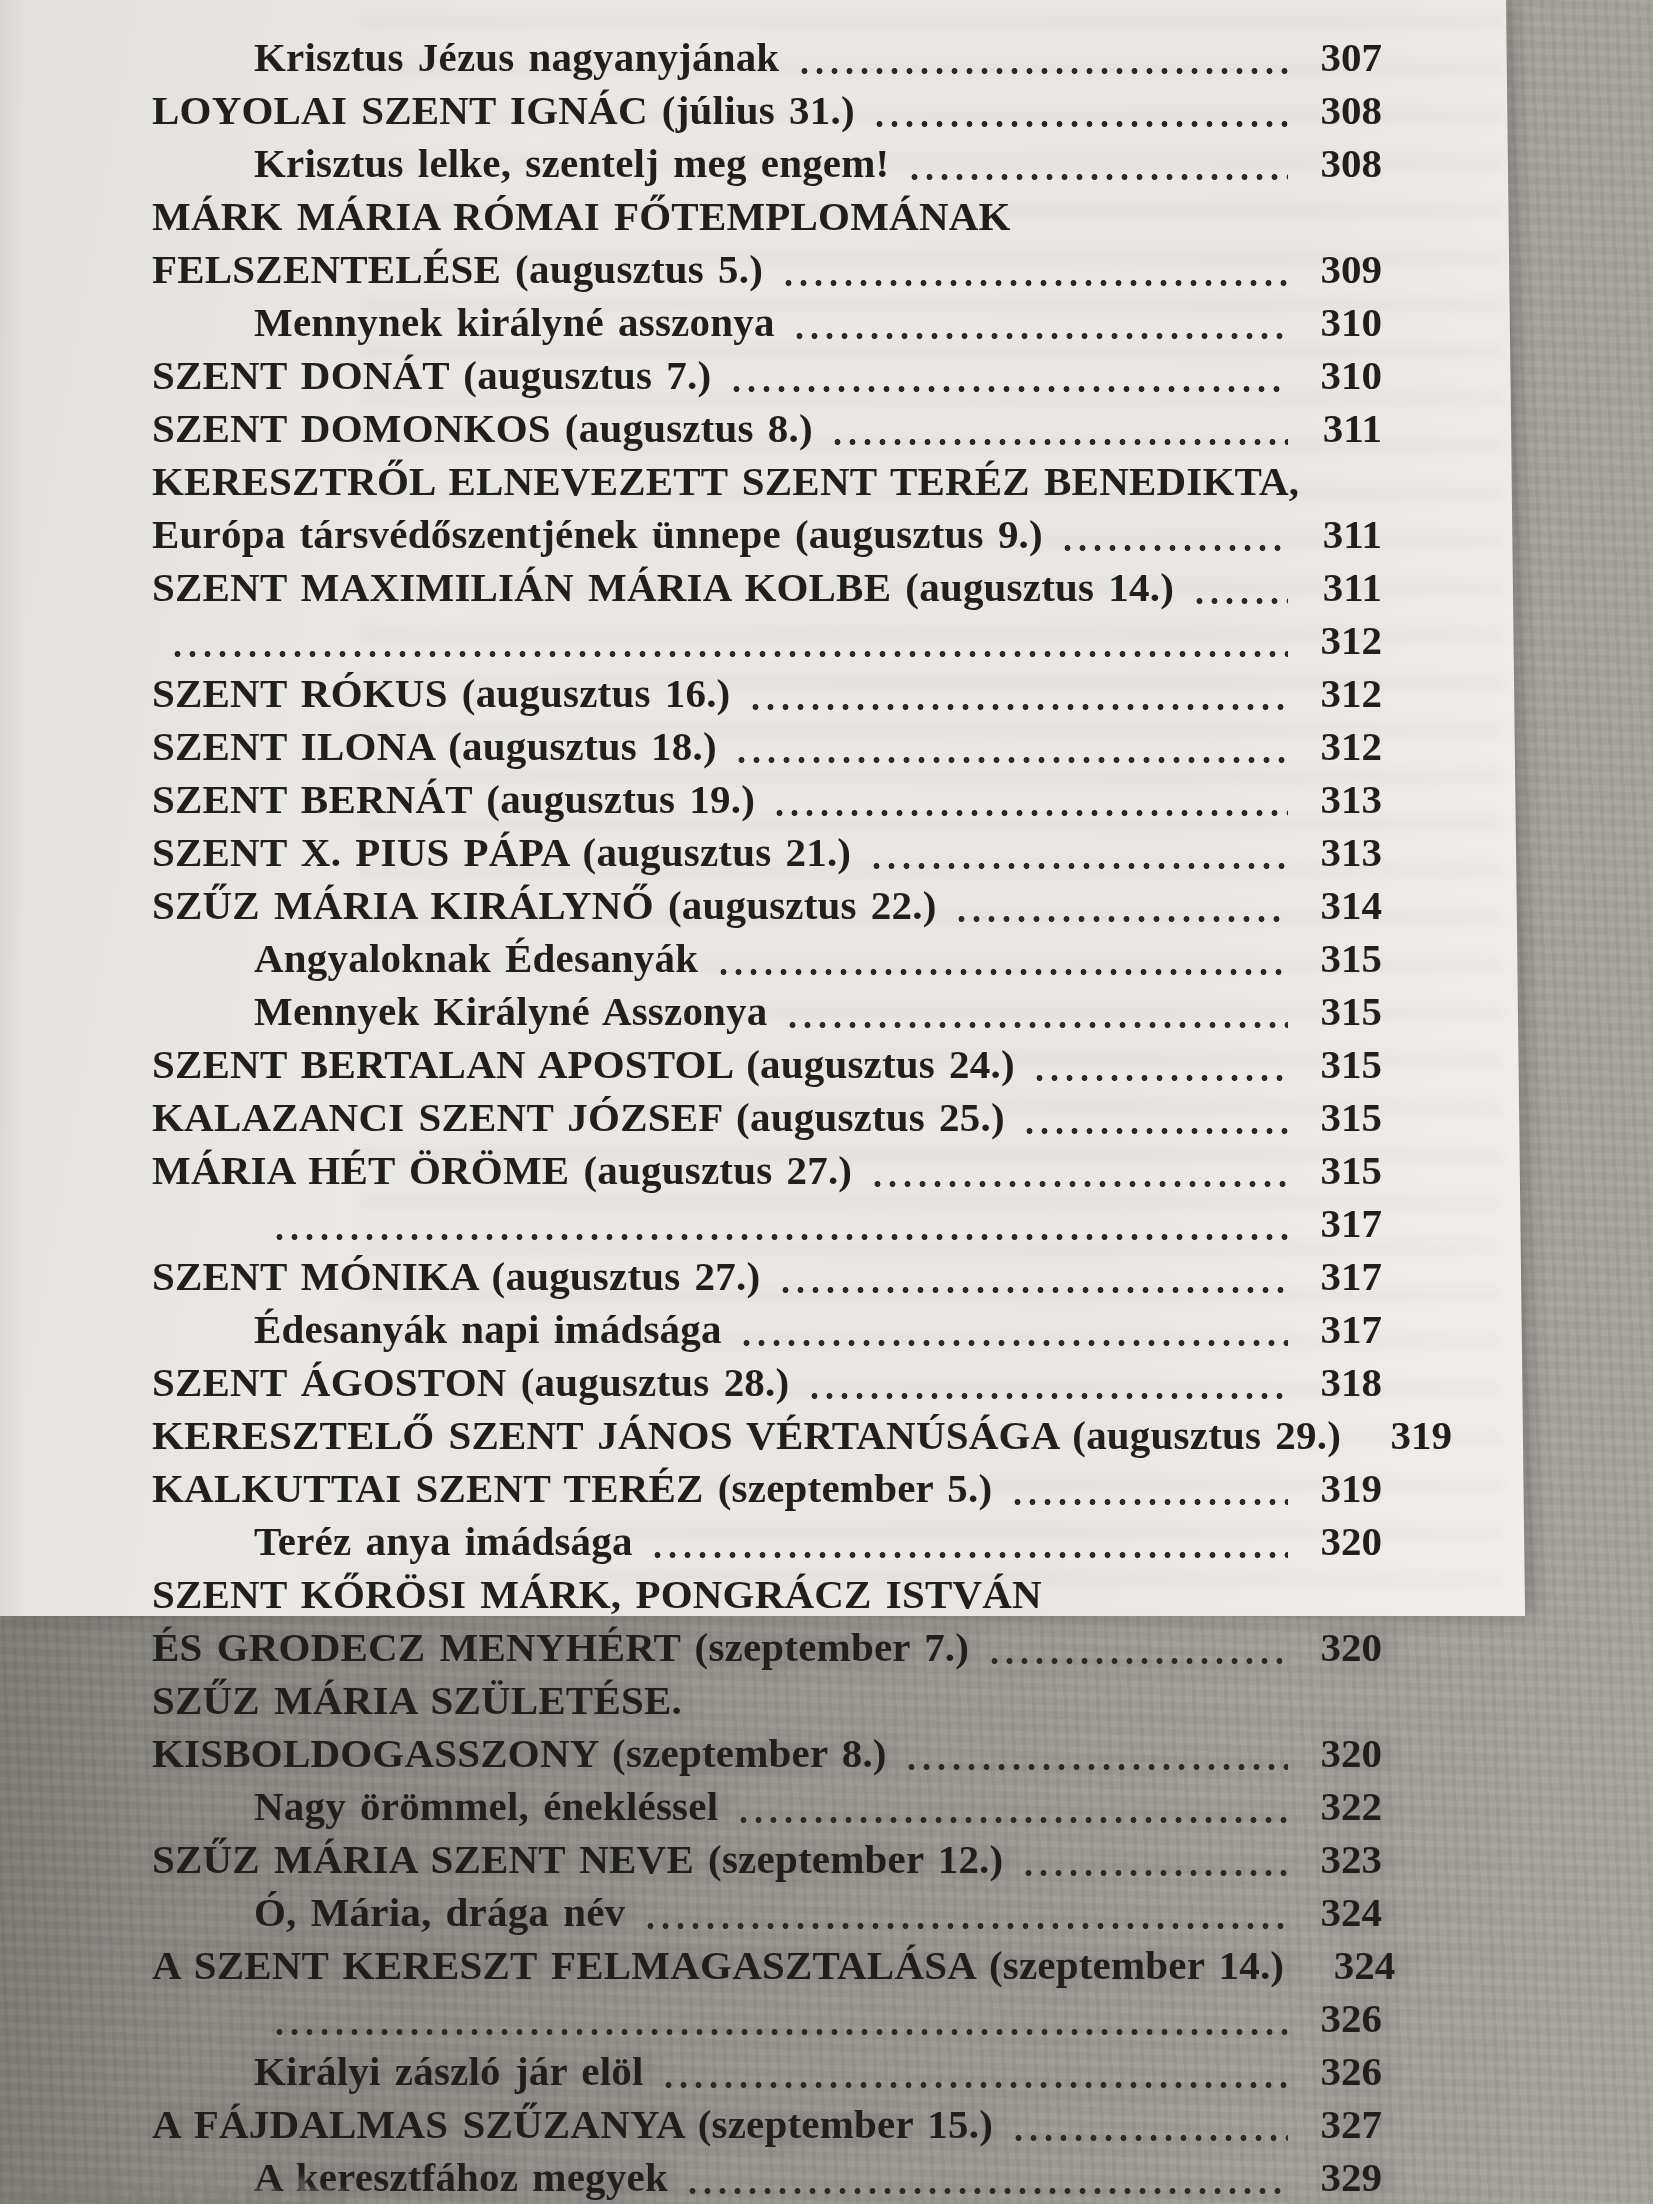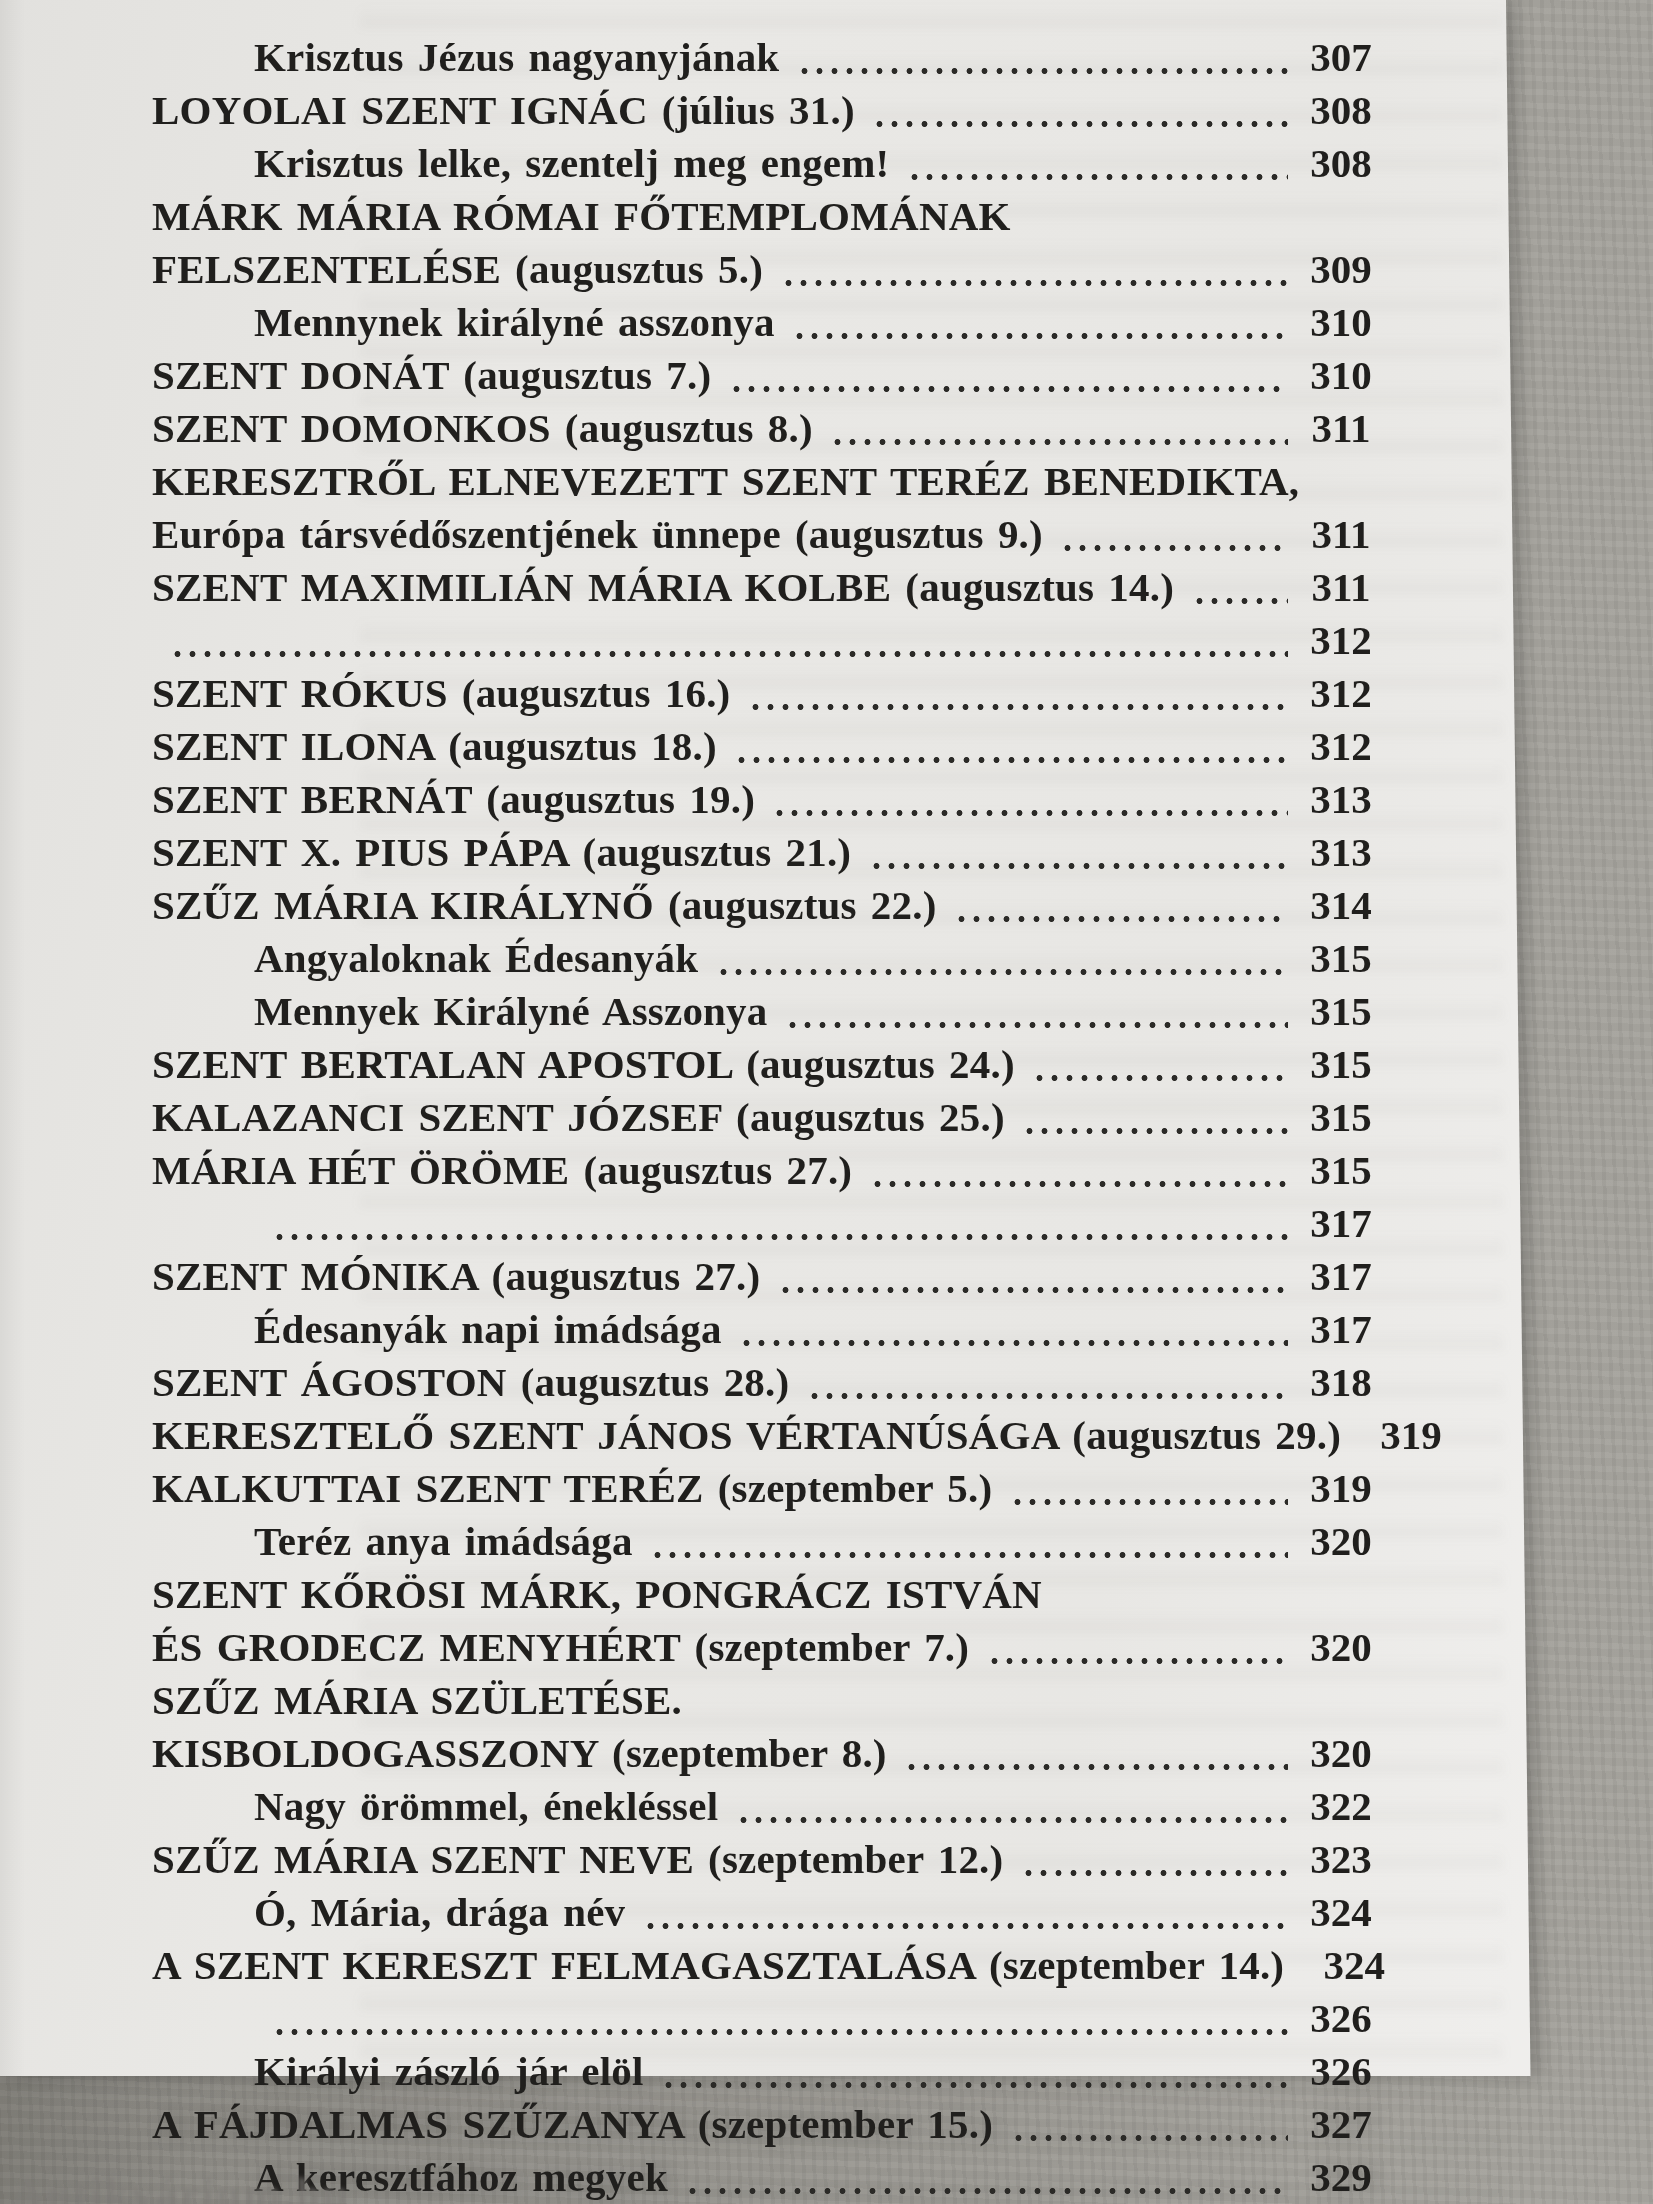--- a/index.html
+++ b/index.html
@@ -10,21 +10,21 @@
   
   .photo{
     position:relative;width:1654px;height:2205px;overflow:hidden;
     background:
       repeating-linear-gradient(88deg, rgba(0,0,0,0.045) 0 3.9px, rgba(0,0,0,0) 3.9px 10.7px),
       repeating-linear-gradient(2deg, rgba(255,255,255,0.03) 0 5.8px, rgba(0,0,0,0.02) 5.8px 13.6px),
       linear-gradient(90deg, #7f7d77 0%, #8d8b85 12%, var(--surface) 45%, #a3a19b 78%, #a6a49e 100%);
   }
   .page-wrap{position:absolute;inset:0;filter:drop-shadow(7.8px 0 9.7px rgba(0,0,0,0.22));}
   .page{
-    position:absolute;top:0;left:0;width:1553px;height:2076px;
+    position:absolute;top:0;left:0;width:1553px;height:1616px;
     clip-path:polygon(0 0, 1506px 0, 1532px 2205px, 0 2205px);
     background:
       linear-gradient(90deg, rgba(0,0,0,0.05) 0, rgba(0,0,0,0) 25px),
       linear-gradient(100deg, #e2e1de 0%, var(--paper) 30%, #e8e7e4 72%, #efeeec 97%);
     text-decoration: underline;
   }
   
   .bleed{
     position:absolute;top:0;left:359px;width:1145px;height:2205px;
     background:repeating-linear-gradient(0deg,
@@ -43,21 +43,21 @@
   .row.indent{padding-left:102px;}
   .title{flex:0 0 auto;letter-spacing:0.2px;}
   .leader{
     flex:1 1 auto;align-self:stretch;min-width:0;
     margin-left:17.5px;margin-right:11.6px;
     background-image:radial-gradient(circle, #2b2a27 2.5px, rgba(43,42,39,0) 3.3px);
     background-size:15px 9.7px;
     background-repeat:repeat-x;
     background-position:left bottom 8.7px;
   }
-  .pageno{flex:0 0 auto;min-width:82px;text-align:center;}
+  .pageno{flex:0 0 auto;min-width:82px;text-align:right;}
   .watermark{
     position:absolute;top:2168px;left:11.6px;
     font-weight:700;font-size:45px;letter-spacing:1.9px;
     color:rgba(125,123,119,0.75);filter:blur(2.5px);
   }
 </style>
 </head>
 <body>
 
 <div class="photo">

